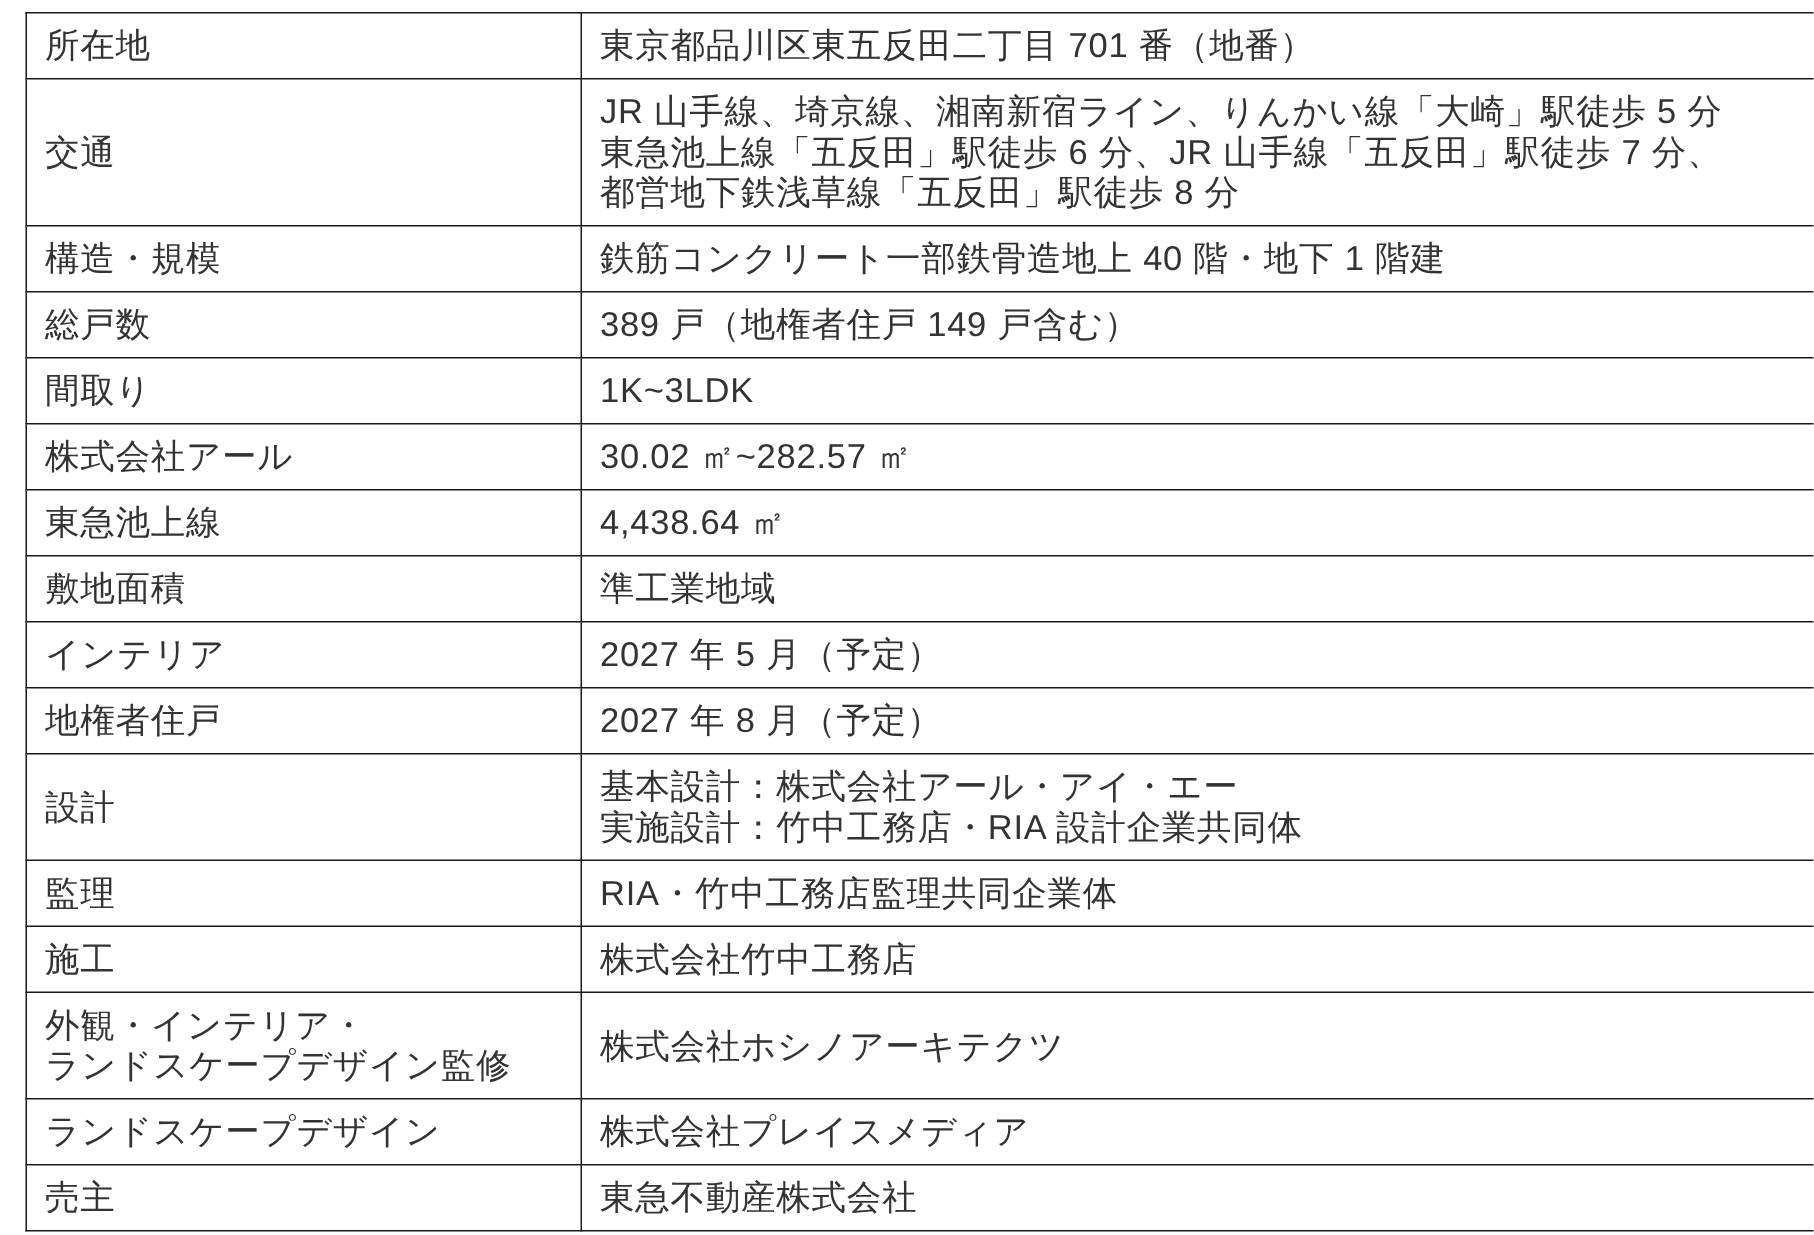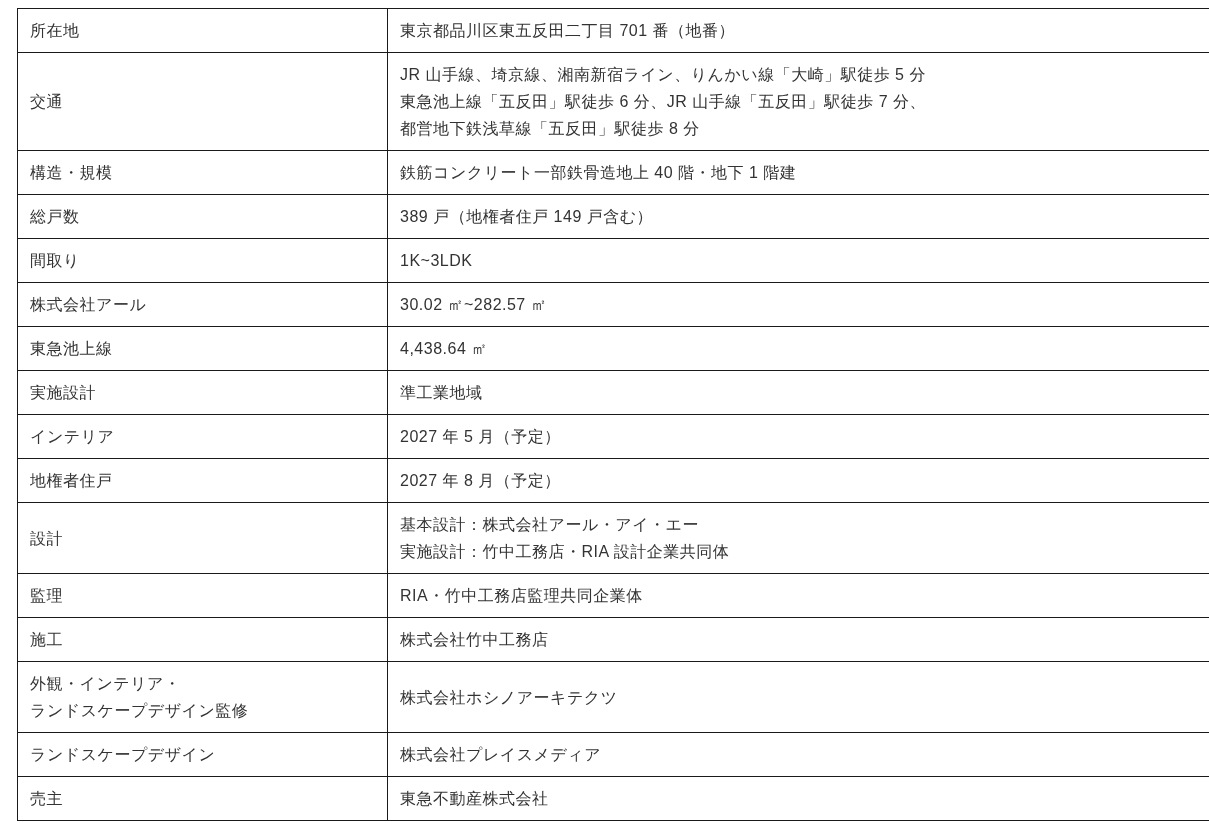--- a/index.html
+++ b/index.html
@@ -16,21 +16,21 @@
   .table-wrap {
     padding: 8px 0 0 17px;
   }
   table.spec-table {
     border-collapse: collapse;
     width: 1175px;
     table-layout: fixed;
   }
   table.spec-table td {
     border: 1.5px solid #1a1a1a;
-    font-size: 16px;
+    font-size: 23px;
     line-height: 27px;
     color: #333333;
     padding: 8px 12px;
     vertical-align: middle;
     white-space: pre-line;
     letter-spacing: 0.5px;
     font-weight: 400;
   }
   td.label-cell {
     width: 345px;
@@ -69,21 +69,21 @@
       </tr>
       <tr>
         <td class="label-cell">株式会社アール</td>
         <td class="value-cell">30.02 ㎡~282.57 ㎡</td>
       </tr>
       <tr>
         <td class="label-cell">東急池上線</td>
         <td class="value-cell">4,438.64 ㎡</td>
       </tr>
       <tr>
-        <td class="label-cell">実施設計</td>
+        <td class="label-cell">敷地面積</td>
         <td class="value-cell">準工業地域</td>
       </tr>
       <tr>
         <td class="label-cell">インテリア</td>
         <td class="value-cell">2027 年 5 月（予定）</td>
       </tr>
       <tr>
         <td class="label-cell">地権者住戸</td>
         <td class="value-cell">2027 年 8 月（予定）</td>
       </tr>

